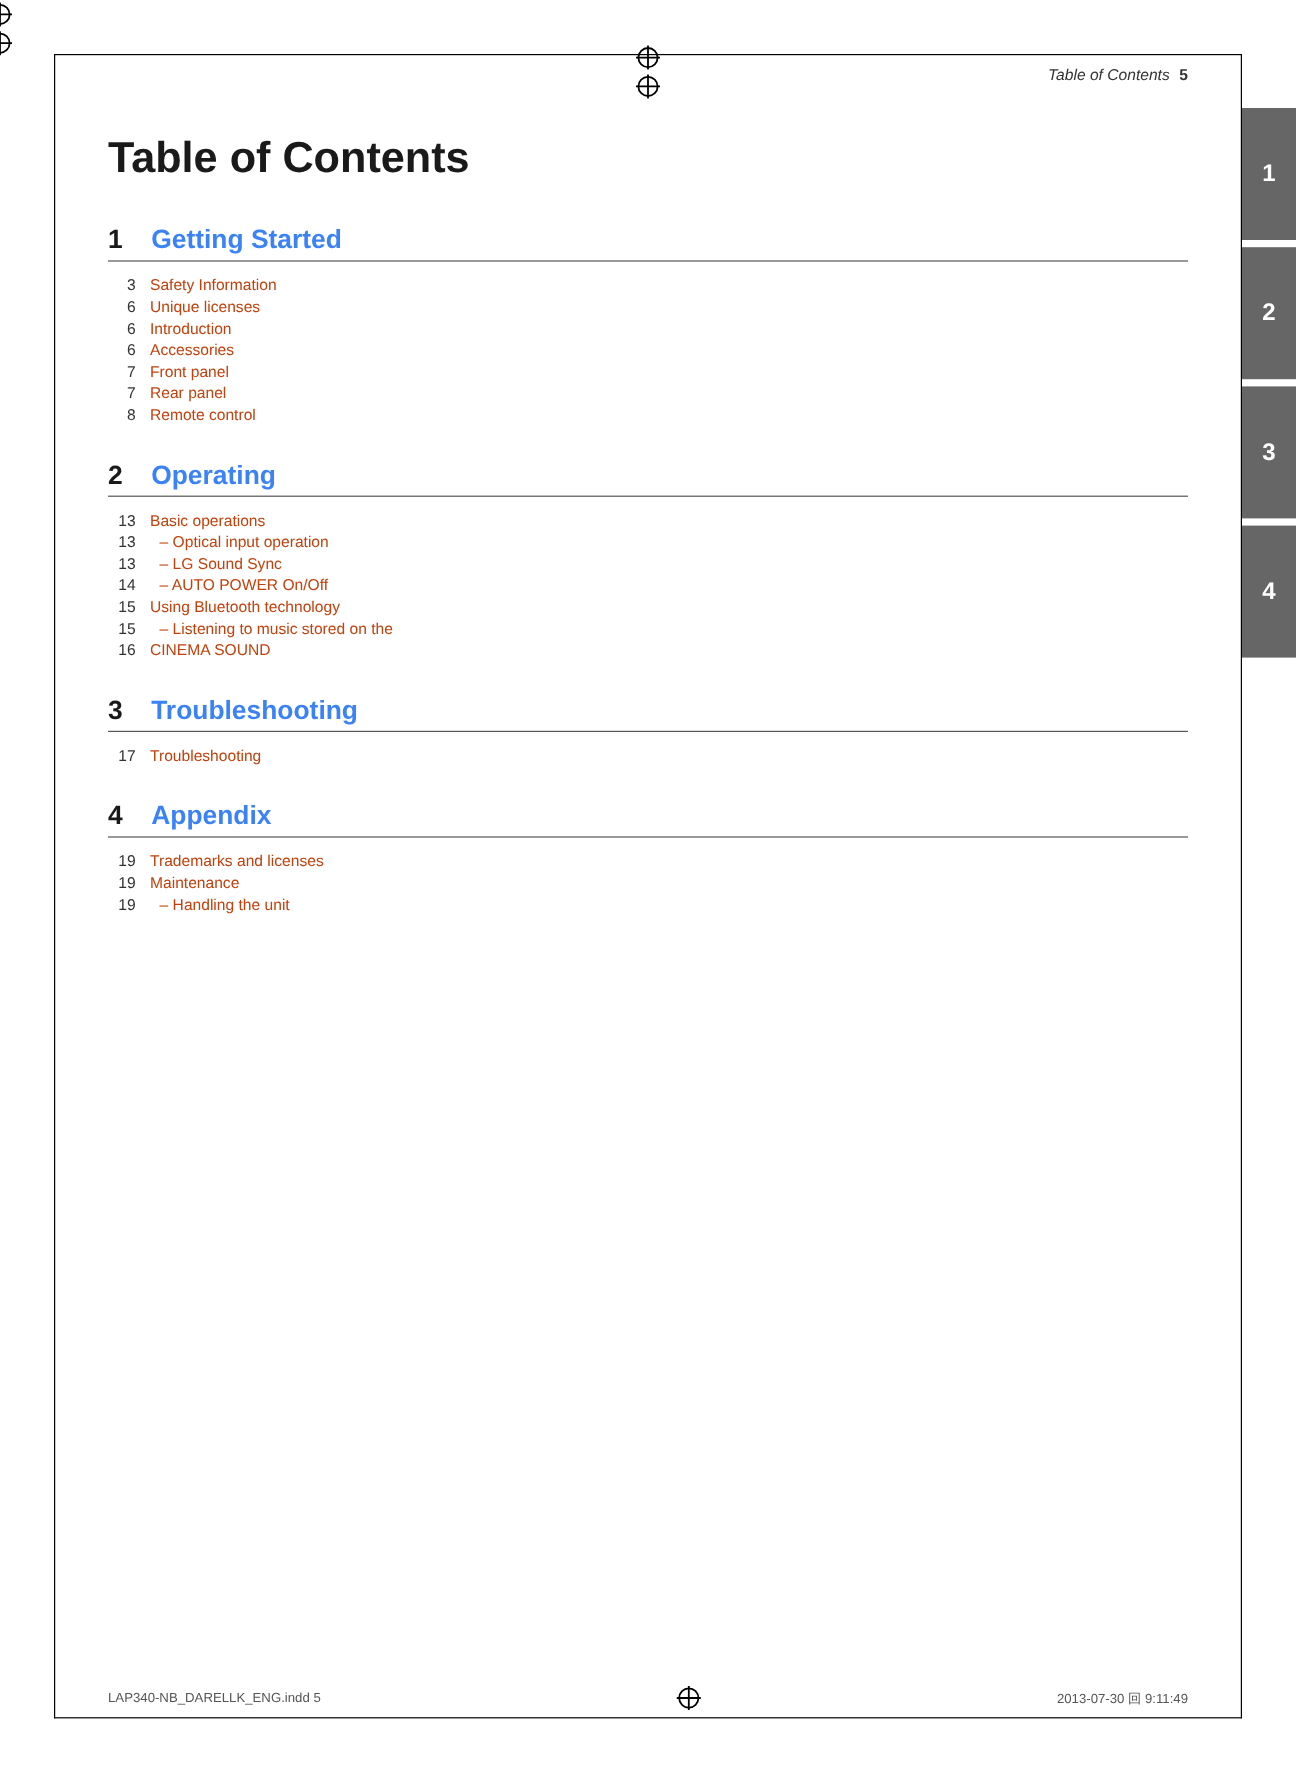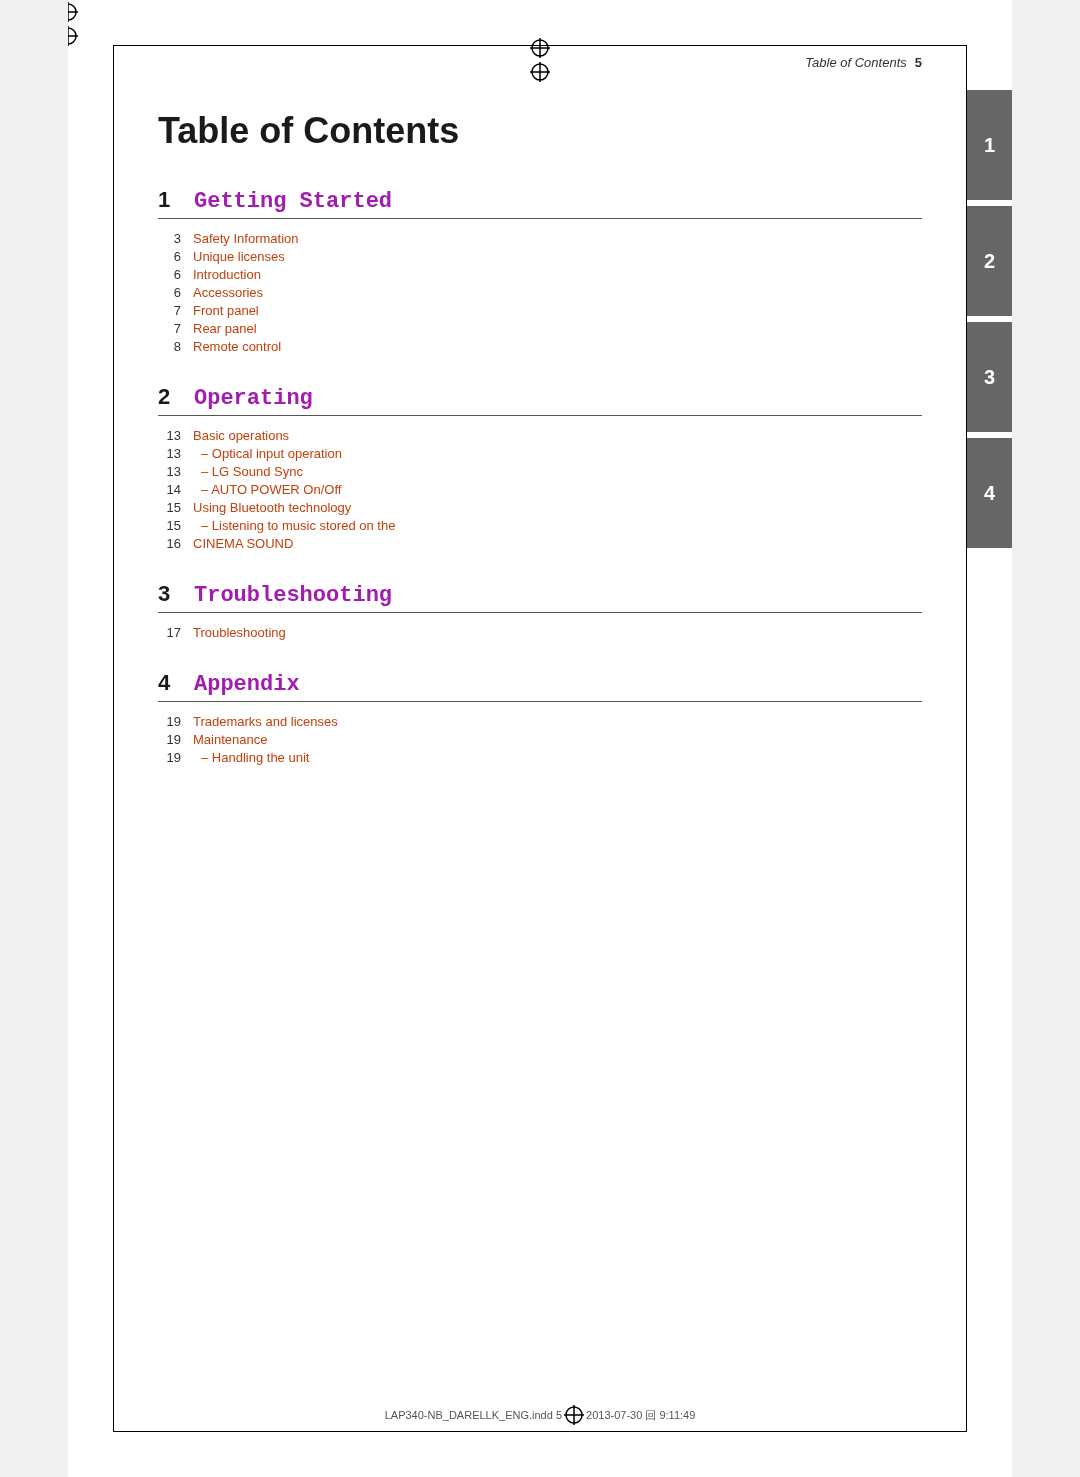--- a/index.html
+++ b/index.html
@@ -11,21 +11,21 @@
     body {
       background: #f0f0f0;
       display: flex;
       justify-content: center;
       align-items: flex-start;
       min-height: 100vh;
       font-family: 'Arial', sans-serif;
     }
 
     .page {
-      width: 944px;
+      width: 1080px;
       min-height: 1477px;
       background: #ffffff;
       position: relative;
       overflow: hidden;
     }
 
     
     .reg-top-center {
       top: 8px;
       left: 50%;
@@ -165,22 +165,21 @@
     .section-number {
       font-size: 22px;
       font-weight: bold;
       color: #1a1a1a;
       min-width: 20px;
     }
 
     .section-title {
       font-size: 22px;
       font-weight: bold;
-      color: #a21caf;
-      font-family: Liberation Mono, monospace;
+      color: #3b82f6;
     }
 
     
     .toc-entry {
       display: flex;
       align-items: baseline;
       gap: 0;
       margin-bottom: 3px;
     }
 
@@ -231,21 +230,21 @@
       font-weight: bold;
     }
 
     
     .footer {
       position: absolute;
       bottom: 50px;
       left: 90px;
       right: 90px;
       display: flex;
-      justify-content: center;
+      justify-content: space-between;
       align-items: center;
     }
 
     .footer-left {
       font-size: 11px;
       color: #555;
     }
 
     .footer-right {
       font-size: 11px;

